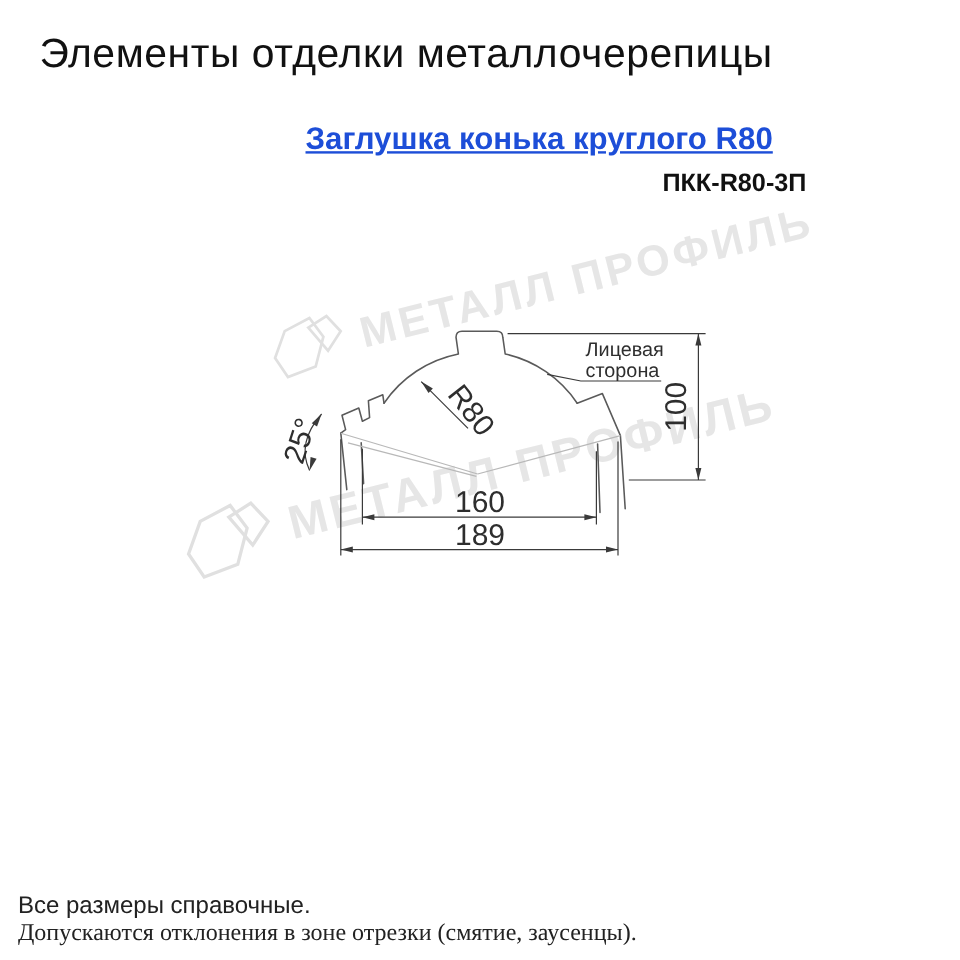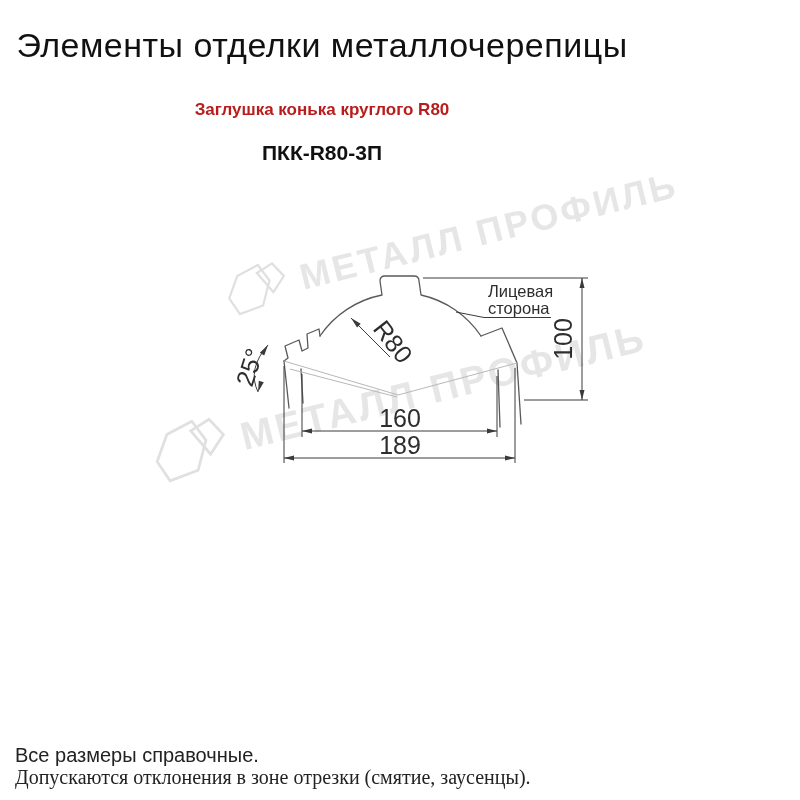--- a/index.html
+++ b/index.html
@@ -2,24 +2,24 @@
 <html><head>
 <meta charset="utf-8">
 <style>
   html,body{margin:0;padding:0;}
   body{
     width:800px;height:800px;background:#ffffff;position:relative;
     font-family:"Liberation Sans","DejaVu Sans",sans-serif;color:#1a1a1a;
     overflow:hidden;
   }
   .abs{position:absolute;}
-  .centered{left:0;width:644px;text-align:center;}
+  .centered{left:0;width:644px;text-align:right;}
   .page-title{top:26px;font-size:34px;font-weight:500;letter-spacing:0.5px;color:#111;}
-  .subtitle{top:100px;font-size:17px;font-weight:bold;color:#b91c1c;}
-  .model{top:141px;font-size:21px;font-weight:bold;color:#111;}
+  .subtitle{top:100px;font-size:26px;font-weight:bold;color:#1d4ed8;text-decoration:underline;}
+  .model{top:141px;font-size:21px;font-weight:bold;color:#111;padding-left:28px;}
   .watermark{
     display:flex;align-items:center;gap:12px;
     transform:rotate(-14deg);transform-origin:left center;
     color:#e6e6e6;font-weight:bold;white-space:nowrap;
     z-index:1;user-select:none;
   }
   .wm-1{left:225px;top:270px;font-size:36px;letter-spacing:3px;}
   .wm-2{left:152px;top:428px;font-size:39px;letter-spacing:3px;}
   .wm-logo{display:block;}
   .drawing-svg{left:0;top:0;z-index:2;}

